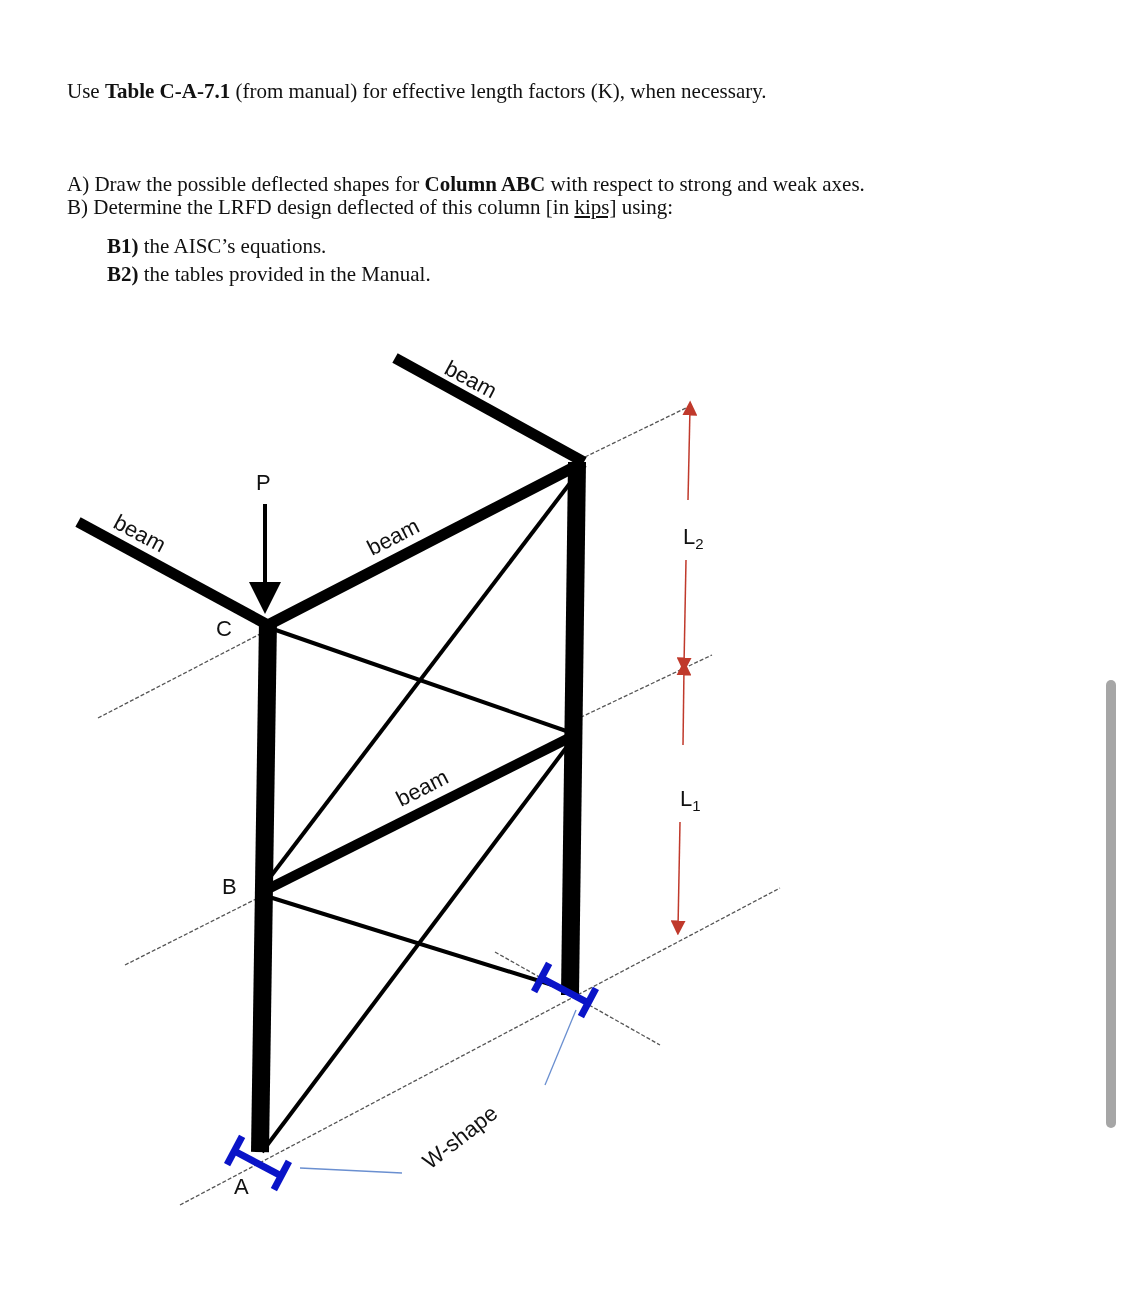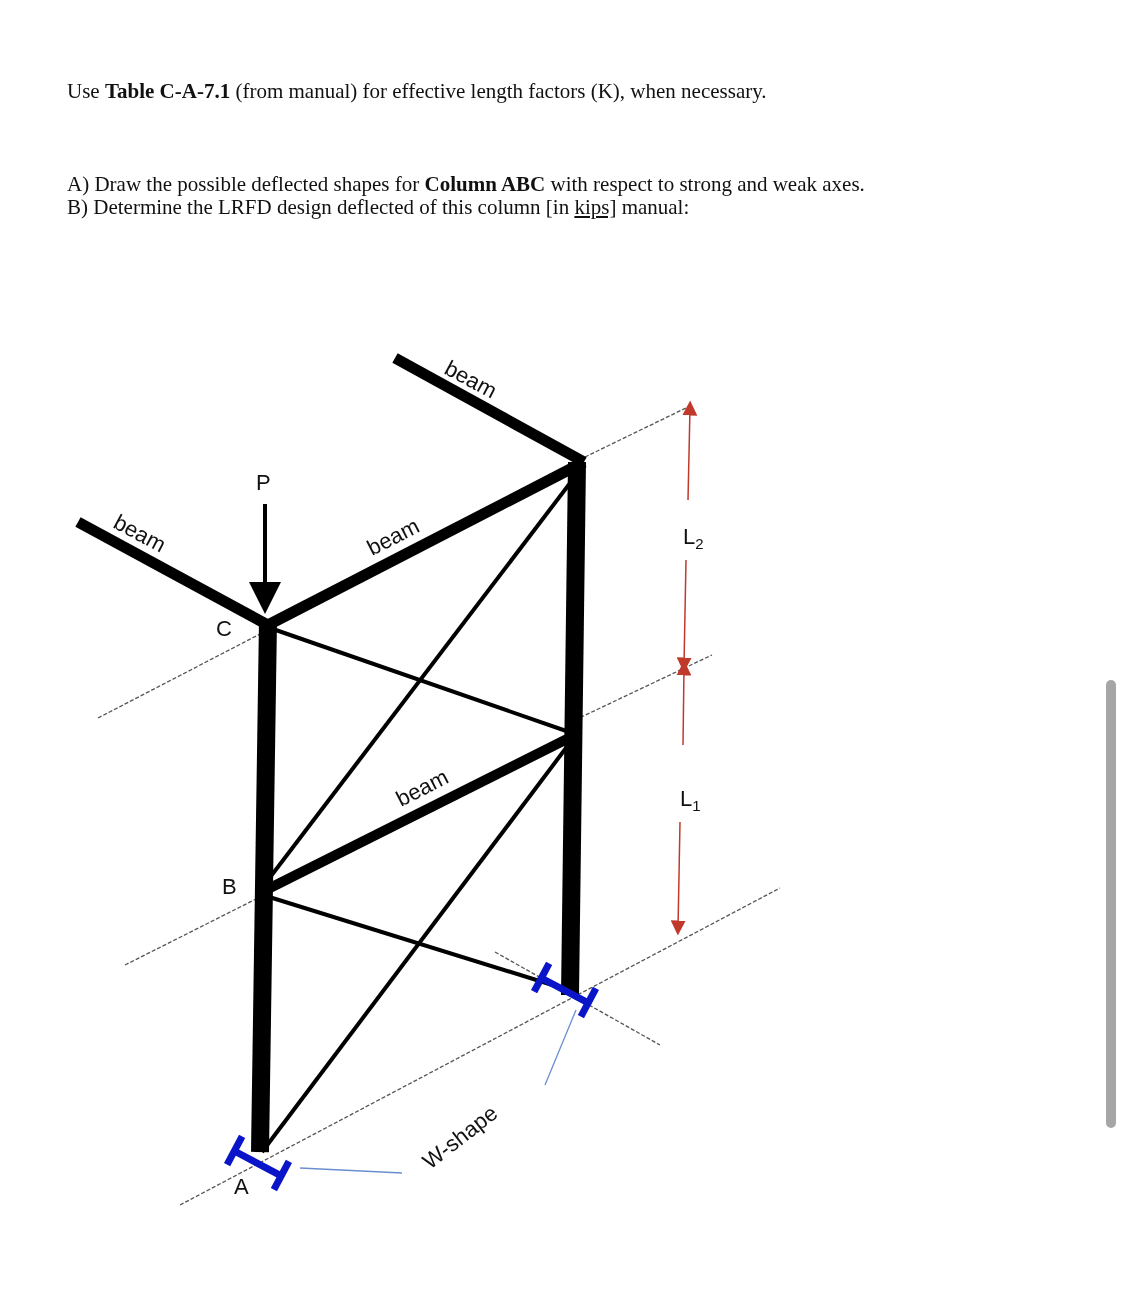--- a/index.html
+++ b/index.html
@@ -19,22 +19,24 @@
   .scrollbar { position: absolute; left: 1106px; top: 680px; width: 10px; height: 448px;
                border-radius: 5px; background: #a6a6a6; }
 </style>
 </head>
 <body>
 
 <div class="para p1">
 </div>
 <div class="para p2"><span>Use </span><b>Table C-A-7.1</b><span> (from manual) for effective length factors (K), when necessary.</span></div>
 <div class="para p3"><span>A) Draw the possible deflected shapes for </span><b>Column ABC</b><span> with respect to strong and weak axes.</span></div>
-<div class="para p4"><span>B) Determine the LRFD design deflected of this column [in </span><span class="u">kips]</span><span> manual:</span></div>
+<div class="para p4"><span>B) Determine the LRFD design deflected of this column [in </span><span class="u">kips]</span><span> using:</span></div>
 <div class="para p5">
+  <div><b>B1)</b><span> the AISC’s equations.</span></div>
+  <div><b>B2)</b><span> the tables provided in the Manual.</span></div>
 </div>
 
 <svg class="diagram" width="1125" height="1298" viewBox="0 0 1125 1298">
   <defs>
     <marker id="arrRed" markerWidth="10" markerHeight="10" refX="5" refY="5" orient="auto">
       <path d="M0,0 L10,5 L0,10 z" fill="#c0392b"></path>
     </marker>
     <marker id="arrBlk" markerWidth="8" markerHeight="8" refX="4" refY="4" orient="auto">
       <path d="M0,0 L8,4 L0,8 z" fill="#000"></path>
     </marker>

